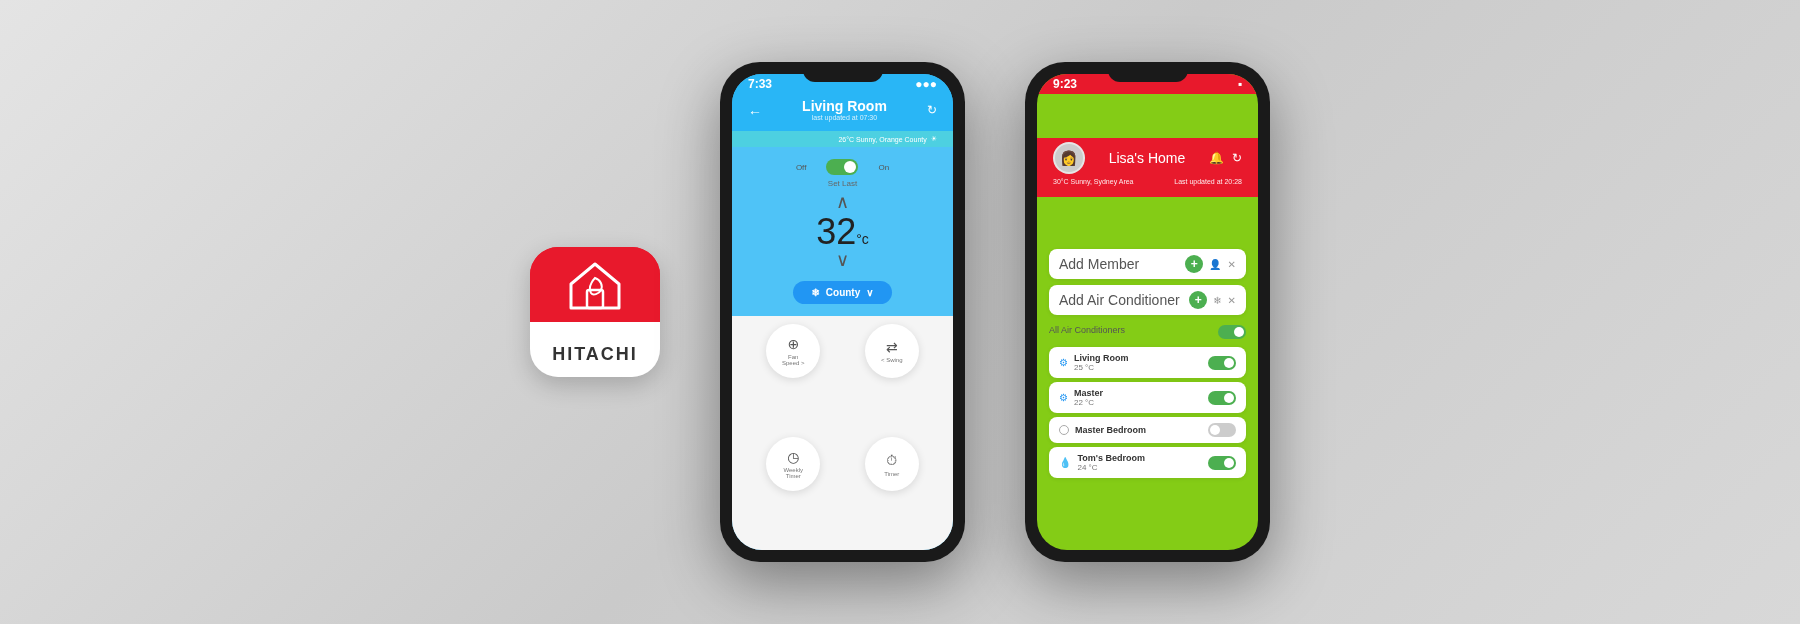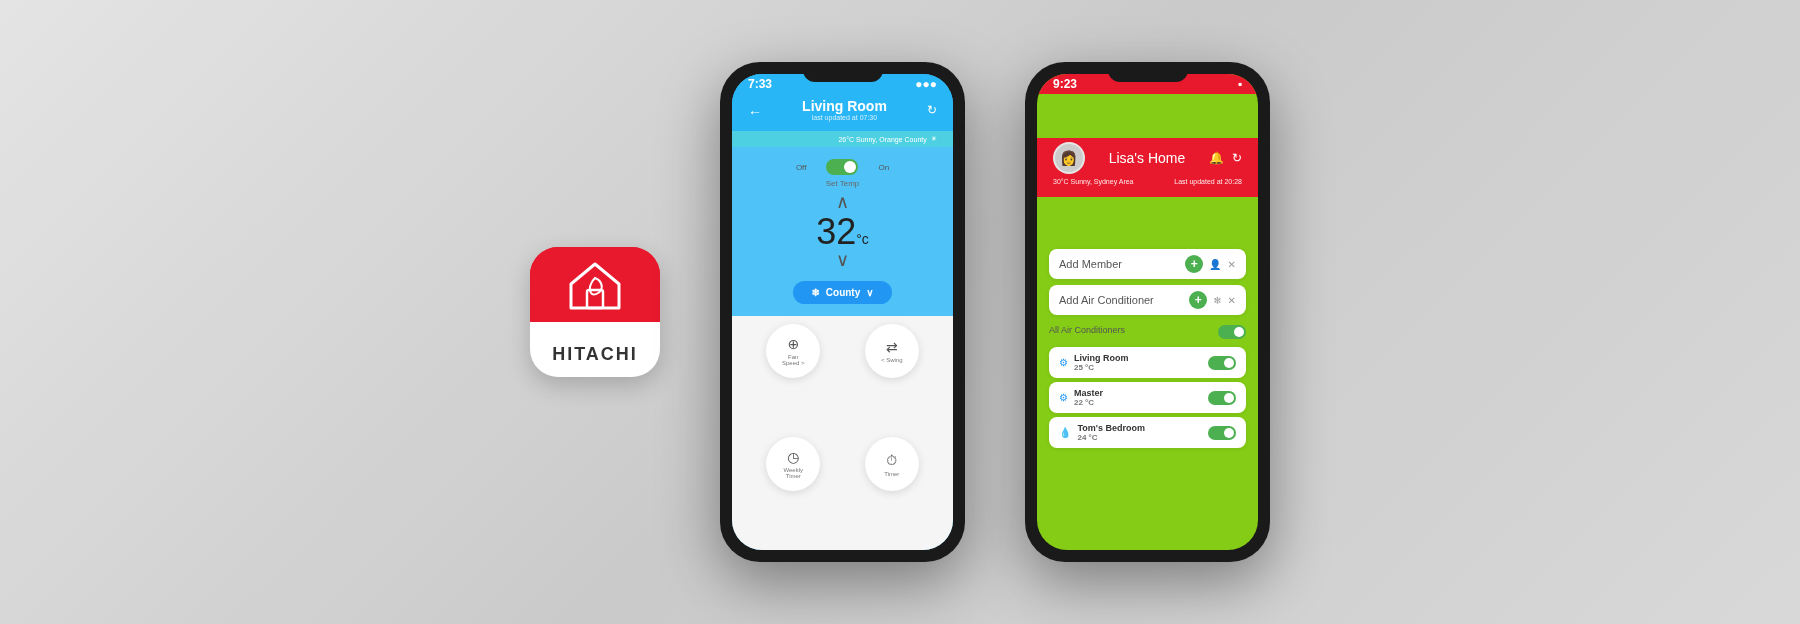--- a/index.html
+++ b/index.html
@@ -319,21 +319,21 @@
       background: #fff;
       border-radius: 8px;
       padding: 6px 10px;
       display: flex;
       align-items: center;
       justify-content: space-between;
       margin-bottom: 2px;
       box-shadow: 0 1px 4px rgba(0,0,0,0.08);
     }
     .add-row-label {
-      font-size: 11px;
+      font-size: 14px;
       color: #555;
     }
     .add-row-actions {
       display: flex;
       align-items: center;
       gap: 6px;
     }
     .add-plus {
       width: 18px;
       height: 18px;
@@ -394,21 +394,20 @@
     }
     .ac-item-text {}
     .ac-item-name {
       font-size: 9px;
       font-weight: 600;
       color: #333;
     }
     .ac-item-temp {
       font-size: 8px;
       color: #777;
-      font-weight: bold;
     }
     .toggle-sm {
       width: 28px;
       height: 14px;
       border-radius: 7px;
       position: relative;
       display: inline-block;
     }
     .toggle-sm.on {
       background: #4CAF50;
@@ -477,21 +476,21 @@
         </div>
 
         <div style="background:#4fc3f7; padding: 4px 0 0;">
 
           <div class="toggle-row">
             <span class="toggle-label">Off</span>
             <div class="toggle-switch"></div>
             <span class="toggle-label">On</span>
           </div>
 
-          <div class="set-temp-label">Set Temp</div>
+          <div class="set-temp-label">Set Last</div>
 
           <div class="temp-control">
             <div class="chevron">∧</div>
             <div class="temp-display">
               <span>32</span><span class="temp-unit">°c</span>
             </div>
             <div class="chevron">∨</div>
           </div>
 
           <div style="display:flex; justify-content:center; margin-bottom:6px;">
@@ -589,20 +588,29 @@
               <span class="ac-item-gear">⚙</span>
               <div class="ac-item-text">
                 <div class="ac-item-name">Master</div>
                 <div class="ac-item-temp">22 °C</div>
               </div>
             </div>
             <div class="toggle-sm on"></div>
           </div>
           <div class="ac-item">
             <div class="ac-item-info">
+              <div class="ac-item-circle"></div>
+              <div class="ac-item-text">
+                <div class="ac-item-name">Master Bedroom</div>
+              </div>
+            </div>
+            <div class="toggle-sm off"></div>
+          </div>
+          <div class="ac-item">
+            <div class="ac-item-info">
               <span class="ac-item-drop">💧</span>
               <div class="ac-item-text">
                 <div class="ac-item-name">Tom's Bedroom</div>
                 <div class="ac-item-temp">24 °C</div>
               </div>
             </div>
             <div class="toggle-sm on"></div>
           </div>
         </div>
       </div>

